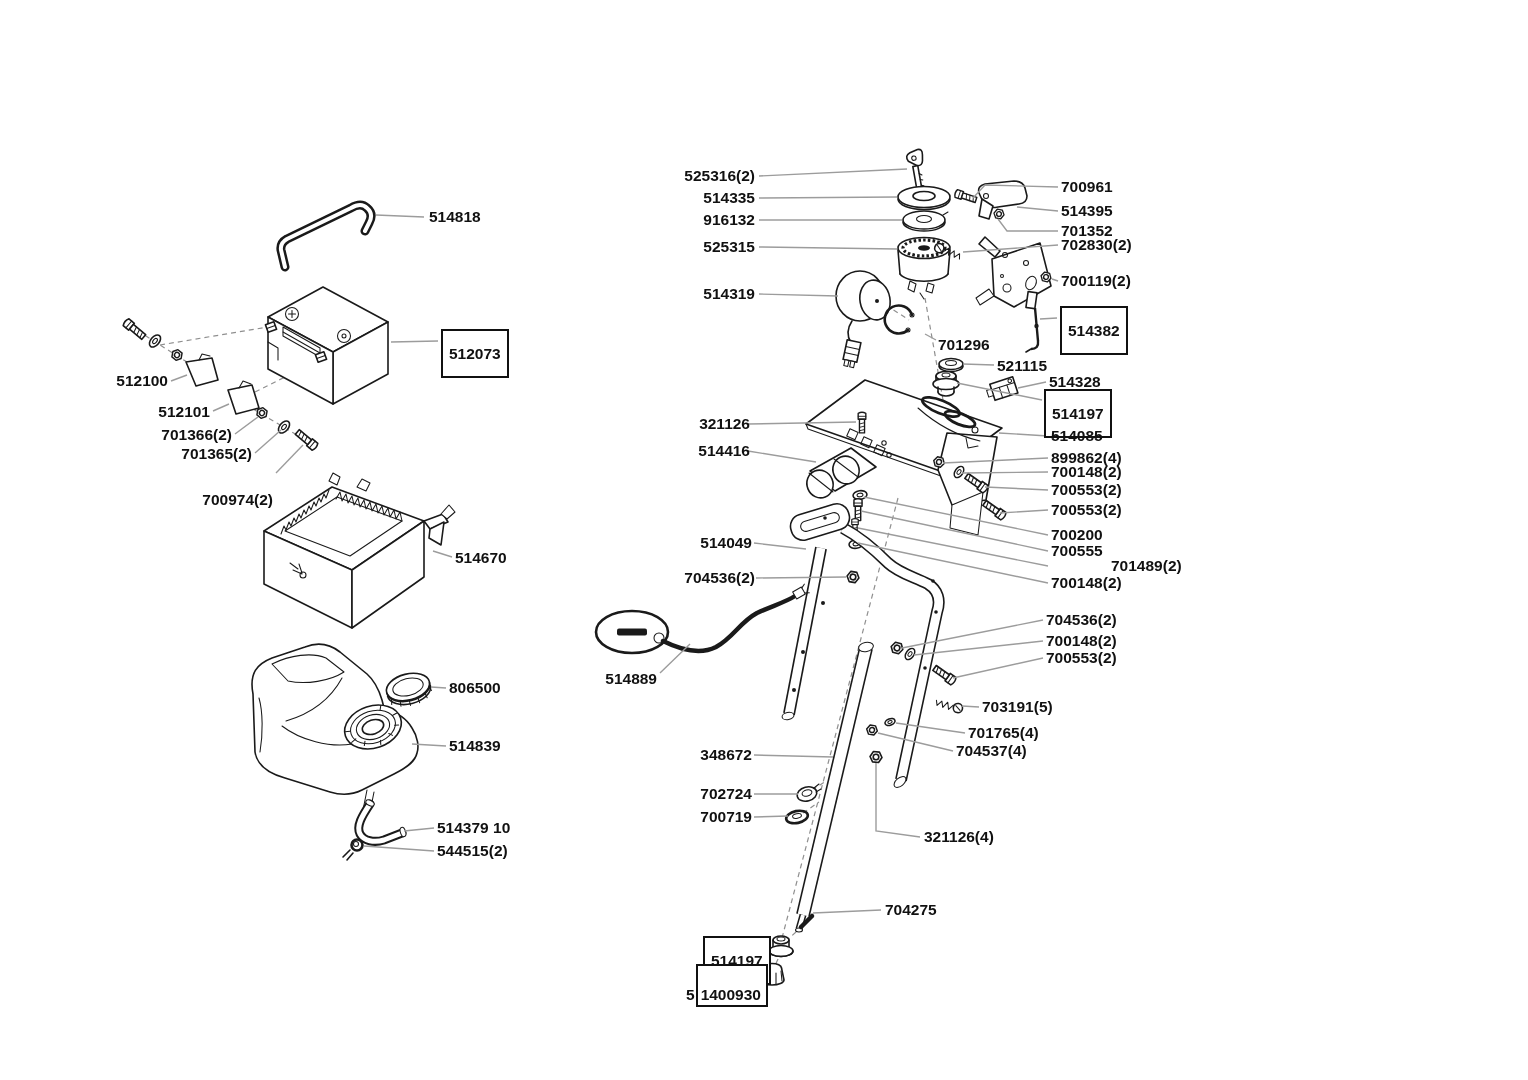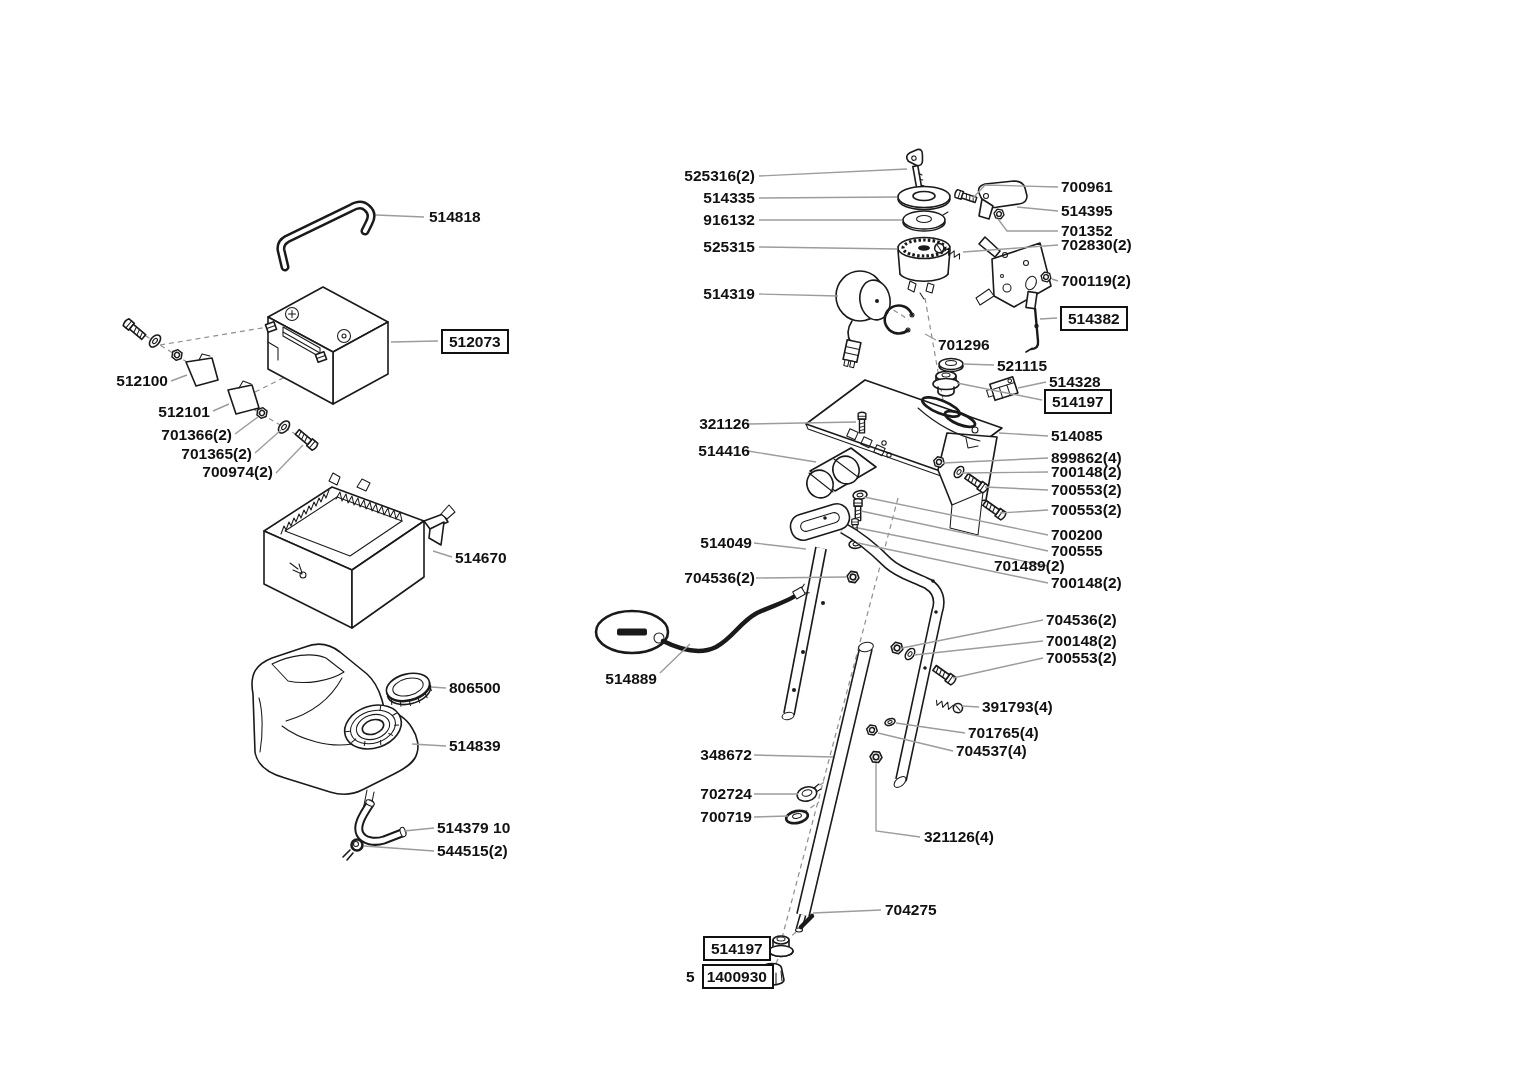--- a/index.html
+++ b/index.html
@@ -15,23 +15,23 @@
   .leader { stroke:#9c9c9c; stroke-width:1.4; fill:none; }
   .dash { stroke:#8f8f8f; stroke-width:1.2; stroke-dasharray:5 4; fill:none; }
   .tubeO  { fill:none; stroke:#1a1a1a; stroke-width:12; }
   .tubeI  { fill:none; stroke:#ffffff; stroke-width:8.8; }
   .tubeO2 { fill:none; stroke:#1a1a1a; stroke-width:14; }
   .tubeI2 { fill:none; stroke:#ffffff; stroke-width:10.8; }
   .fat { stroke:#1a1a1a; stroke-width:4.5; fill:none; stroke-linecap:round; }
   .dot { fill:#1a1a1a; stroke:none; }
   .lbl { position:absolute; font-weight:700; font-size:15.5px; line-height:18px;
          color:#111; white-space:nowrap; letter-spacing:0; }
-  .lbl.box { border:2px solid #111; background:#fff; padding:0 6px; line-height:21px; }
-  .boxin { border:2px solid #111; background:#fff; padding:0 5px 0 3px; line-height:21px;
-           display:inline-block; margin-left:7px; }
+  .lbl.box { border:2px solid #111; background:#fff; padding:12px 6px; line-height:21px; }
+  .boxin { border:2px solid #111; background:#fff; padding:18px 5px 0 3px; line-height:21px;
+           display:inline-block; margin-left:1px; }
 </style>
 </head>
 <body>
 
 <div id="stage">
 
 <svg id="art" width="1528" height="1080" viewBox="0 0 1528 1080">
   <defs>
     <g id="bolt">
       <path class="pw" d="M-9,-4.5 L-2,-4.5 L-2,4.5 L-9,4.5 Q-11.5,0 -9,-4.5 Z"></path>
@@ -434,21 +434,21 @@
     <line class="leader" x1="756" y1="973" x2="762" y2="971"></line>
   </g>
 </svg>
 
   <span class="lbl" style="left:429px;top:208px">514818</span>
   <span class="lbl box" style="left:441px;top:329px">512073</span>
   <span class="lbl" style="right:1360px;top:372px">512100</span>
   <span class="lbl" style="right:1318px;top:403px">512101</span>
   <span class="lbl" style="right:1296px;top:426px">701366(2)</span>
   <span class="lbl" style="right:1276px;top:445px">701365(2)</span>
-  <span class="lbl" style="right:1255px;top:463px">700974(2)</span>
+  <span class="lbl" style="right:1255px;top:491px">700974(2)</span>
   <span class="lbl" style="left:455px;top:549px">514670</span>
   <span class="lbl" style="left:449px;top:679px">806500</span>
   <span class="lbl" style="left:449px;top:737px">514839</span>
   <span class="lbl" style="left:437px;top:819px">514379 10</span>
   <span class="lbl" style="left:437px;top:842px">544515(2)</span>
   <span class="lbl" style="right:773px;top:167px">525316(2)</span>
   <span class="lbl" style="right:773px;top:189px">514335</span>
   <span class="lbl" style="right:773px;top:211px">916132</span>
   <span class="lbl" style="right:773px;top:238px">525315</span>
   <span class="lbl" style="right:773px;top:285px">514319</span>
@@ -464,29 +464,29 @@
   <span class="lbl box" style="left:1044px;top:389px">514197</span>
   <span class="lbl" style="right:778px;top:415px">321126</span>
   <span class="lbl" style="right:778px;top:442px">514416</span>
   <span class="lbl" style="left:1051px;top:427px">514085</span>
   <span class="lbl" style="left:1051px;top:449px">899862(4)</span>
   <span class="lbl" style="left:1051px;top:463px">700148(2)</span>
   <span class="lbl" style="left:1051px;top:481px">700553(2)</span>
   <span class="lbl" style="left:1051px;top:501px">700553(2)</span>
   <span class="lbl" style="left:1051px;top:526px">700200</span>
   <span class="lbl" style="left:1051px;top:542px">700555</span>
-  <span class="lbl" style="left:994px;top:557px">701489(2)</span>
+  <span class="lbl" style="left:1111px;top:557px">701489(2)</span>
   <span class="lbl" style="left:1051px;top:574px">700148(2)</span>
   <span class="lbl" style="right:776px;top:534px">514049</span>
   <span class="lbl" style="right:773px;top:569px">704536(2)</span>
   <span class="lbl" style="left:1046px;top:611px">704536(2)</span>
   <span class="lbl" style="left:1046px;top:632px">700148(2)</span>
   <span class="lbl" style="left:1046px;top:649px">700553(2)</span>
   <span class="lbl" style="right:871px;top:670px">514889</span>
-  <span class="lbl" style="left:982px;top:698px">391793(4)</span>
+  <span class="lbl" style="left:982px;top:698px">703191(5)</span>
   <span class="lbl" style="left:968px;top:724px">701765(4)</span>
   <span class="lbl" style="left:956px;top:742px">704537(4)</span>
   <span class="lbl" style="right:776px;top:746px">348672</span>
   <span class="lbl" style="right:776px;top:785px">702724</span>
   <span class="lbl" style="right:776px;top:808px">700719</span>
   <span class="lbl" style="left:924px;top:828px">321126(4)</span>
   <span class="lbl" style="left:885px;top:901px">704275</span>
   <span class="lbl box" style="left:703px;top:936px">514197</span>
   <span class="lbl" style="left:686px;top:964px"><span>5</span><span class="boxin">1400930</span></span>
 

